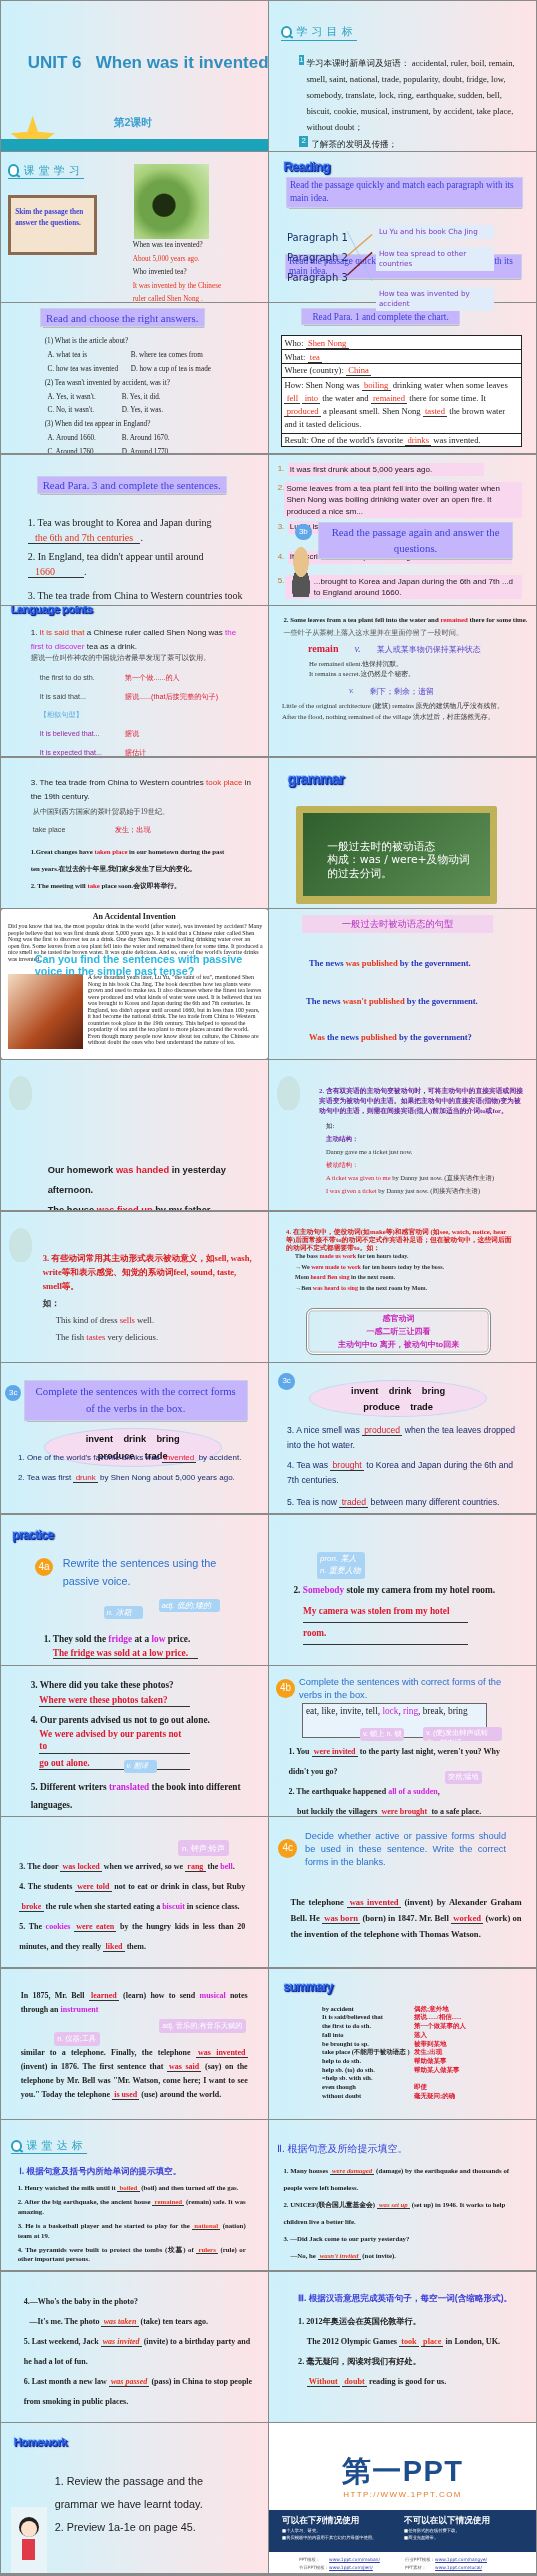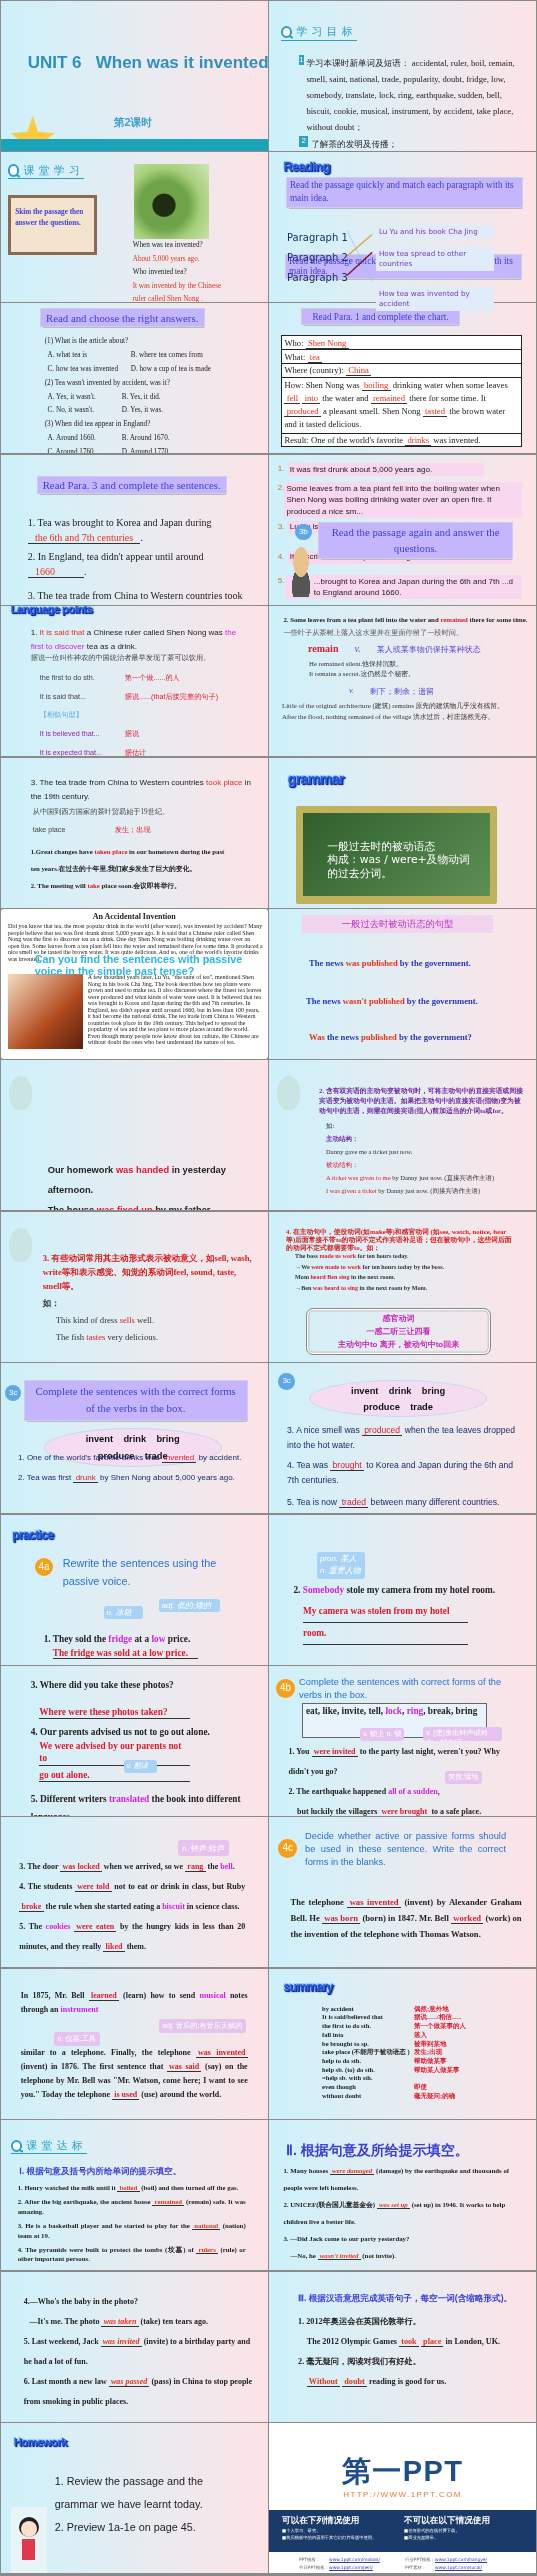--- a/index.html
+++ b/index.html
@@ -351,36 +351,36 @@
   <div class="bubble" style="left:48px;top:37px;width:48px;font-size:8px;line-height:12.2px">pron. 某人 n. 重要人物</div>
   <div class="abs" style="left:24.4px;top:70px;font-size:9.3px;font-weight:bold;color:#222"><span>2. </span><span class="mag">Somebody</span><span> stole my camera from my hotel room.</span></div>
   <div class="abs rd" style="left:34px;top:86px;width:165px;font-size:9.3px;font-weight:bold;line-height:21px">
     <div class="line">My camera was stolen from my hotel</div>
     <div class="line">room.</div>
   </div>
 </div>
 
 <div class="slide">
   <div class="abs" style="left:30px;top:13px;width:215px;font-size:9.3px;font-weight:bold;color:#222;line-height:12.2px">
-    <div style="margin-bottom:15px">3. Where did you take these photos?</div>
+    <div style="margin-bottom:3px">3. Where did you take these photos?</div>
     <div class="rd line" style="margin-left:8.6px;width:151px;margin-bottom:6.5px">Where were these photos taken?</div>
     <div style="margin-bottom:2.2px">4. Our parents advised us not to go out alone.</div>
     <div class="rd line" style="margin-left:8.6px;width:151px;margin-bottom:3.6px">We were advised by our parents not to</div>
     <div class="rd line" style="margin-left:8.6px;width:151px;margin-bottom:7.2px">go out alone.</div>
     <div style="line-height:18.6px"><span>5. Different writers </span><span class="mag">translated</span><span> the book into different languages.</span></div>
     <div class="rd line" style="margin-left:8.6px;width:151px;margin-bottom:5.7px">The book was translated into different</div>
 
   </div>
   <div class="bubble" style="left:123px;top:94px;width:33px;font-size:7.2px">v. 翻译</div>
 </div>
 
 <div class="slide">
   <div class="orange-badge" style="left:7.2px;top:13px">4b</div>
   <div class="abs sans" style="left:30px;top:10px;width:215px;font-size:9.3px;line-height:13px;color:#2a70d0">Complete the sentences with correct forms of the verbs in the box.</div>
-  <div class="abs" style="left:33px;top:37px;width:185px;height:35px;background:#e8f3fb;border:0.7px solid #666;padding:2.2px 2.9px;font-size:9.3px;font-weight:bold;color:#222"><span>eat, like, invite, tell, </span><span class="mag">lock</span><span>, </span><span class="mag">ring</span><span>, break, bring</span></div>
+  <div class="abs" style="left:33px;top:37px;width:185px;height:35px;background:#e8f3fb;border:0.7px solid #666;padding:2.2px 2.9px;font-size:9.3px;font-weight:normal;color:#222"><span>eat, like, invite, tell, </span><span class="mag">lock</span><span>, </span><span class="mag">ring</span><span>, break, bring</span></div>
   <div class="pbubble" style="left:91px;top:62px">v. 锁上 n. 锁</div>
   <div class="pbubble" style="left:154px;top:61px;width:79px;height:14.3px;overflow:hidden">v. (使)发出钟声或铃声；打电话</div>
   <div class="abs" style="left:19.4px;top:76px;width:229px;font-size:8px;font-weight:bold;color:#222;line-height:20px">
     <div><span>1. You </span><span class="u rd">were invited</span><span> to the party last night, weren't you? Why didn't you go?</span></div>
     <div><span>2. The earthquake happened </span><span class="mag">all of a sudden</span><span>,</span></div>
     <div style="padding-left:8.6px"><span>but luckily the villagers </span><span class="u rd">were brought</span><span> to a safe place.</span></div>
   </div>
   <div class="pbubble" style="left:176px;top:105px">突然;猛地</div>
 </div>
 
@@ -468,21 +468,21 @@
   <div class="abs sans" style="left:18.6px;top:46px;font-size:8.6px;color:#3b3fd6;font-weight:bold">Ⅰ. 根据句意及括号内所给单词的提示填空。</div>
   <div class="abs" style="left:17px;top:63px;width:228px;font-size:6.8px;font-weight:bold;color:#222;line-height:9.7px;text-align:justify">
     <div style="margin-bottom:4.3px"><span>1. Henry watched the milk until it </span><span class="u red">boiled</span><span> (boil) and then turned off the gas.</span></div>
     <div style="margin-bottom:4.3px"><span>2. After the big earthquake, the ancient house </span><span class="u red">remained</span><span> (remain) safe. It was amazing.</span></div>
     <div style="margin-bottom:4.3px"><span>3. He is a basketball player and he started to play for the </span><span class="u red">national</span><span> (nation) team at 19.</span></div>
     <div><span>4. The pyramids were built to protect the tombs (坟墓) of </span><span class="u red">rulers</span><span> (rule) or other important persons.</span></div>
   </div>
 </div>
 
 <div class="slide">
-  <div class="abs sans" style="left:17px;top:21.5px;font-size:14px;color:#3b3fd6;font-weight:bold">Ⅱ. 根据句意及所给提示填空。</div>
+  <div class="abs sans" style="left:8px;top:21.5px;font-size:10px;color:#3b3fd6;font-weight:normal">Ⅱ. 根据句意及所给提示填空。</div>
   <div class="abs" style="left:14.3px;top:42px;width:240px;font-size:6.8px;font-weight:bold;color:#222;line-height:17px">
     <div><span>1. Many houses </span><span class="u red" style="font-style:italic">were damaged</span><span> (damage) by the earthquake and thousands of people were left homeless.</span></div>
     <div><span>2. UNICEF(联合国儿童基金会) </span><span class="u red" style="font-style:italic">was set up</span><span> (set up) in 1946. It works to help children live a better life.</span></div>
     <div><span>3. —Did Jack come to our party yesterday?</span></div>
     <div style="padding-left:7.2px"><span>—No, he </span><span class="u red" style="font-style:italic">wasn't invited</span><span> (not invite).</span></div>
   </div>
 </div>
 
 <div class="slide">
   <div class="abs" style="left:23px;top:20px;width:229px;font-size:8px;font-weight:bold;color:#222;line-height:20px">

